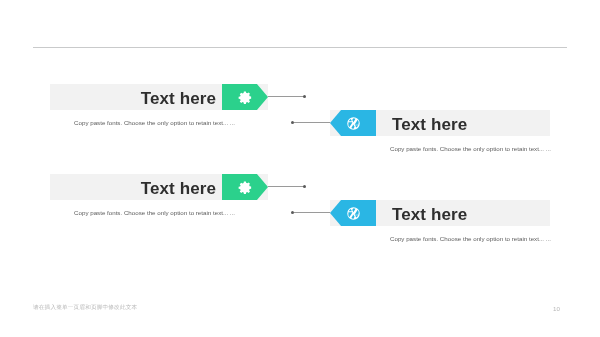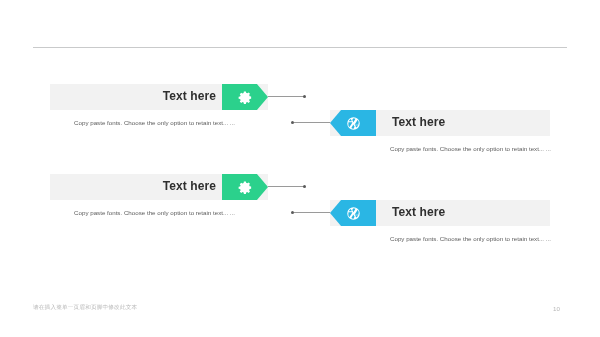--- a/index.html
+++ b/index.html
@@ -43,21 +43,21 @@
   }
   .bar-right {
     left: 330px;
     width: 220px;
     height: 26px;
   }
 
   
   .heading {
     position: absolute;
-    font-size: 12px;
+    font-size: 17px;
     font-weight: bold;
     color: #2f2f2f;
     letter-spacing: 0.1px;
     white-space: nowrap;
   }
   .heading-left {
     right: 0;
     text-align: right;
   }
   .heading-right {

